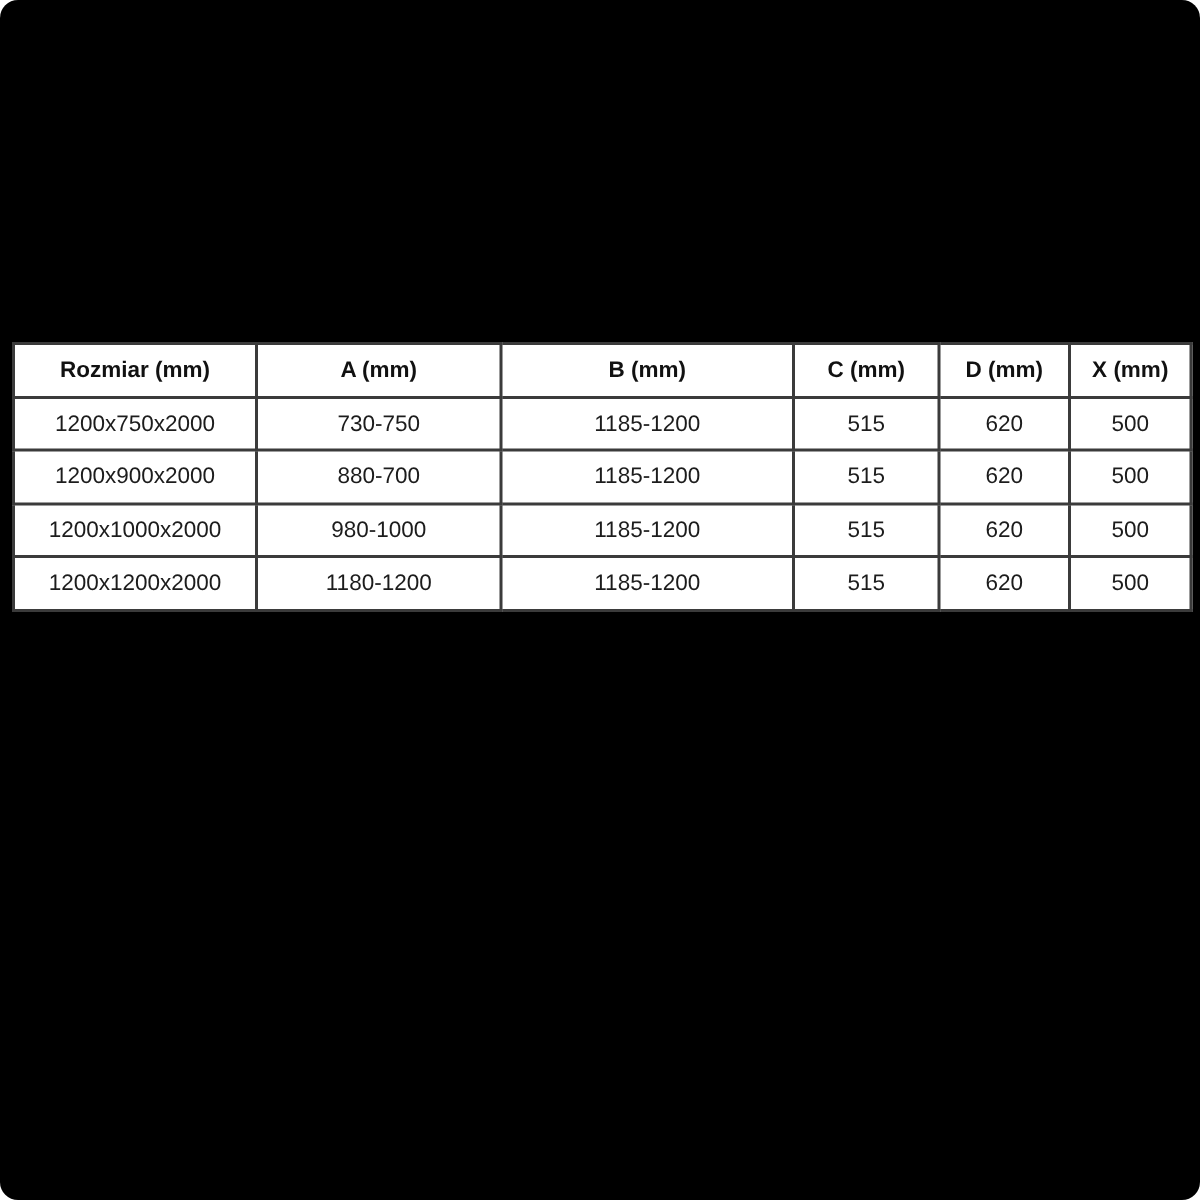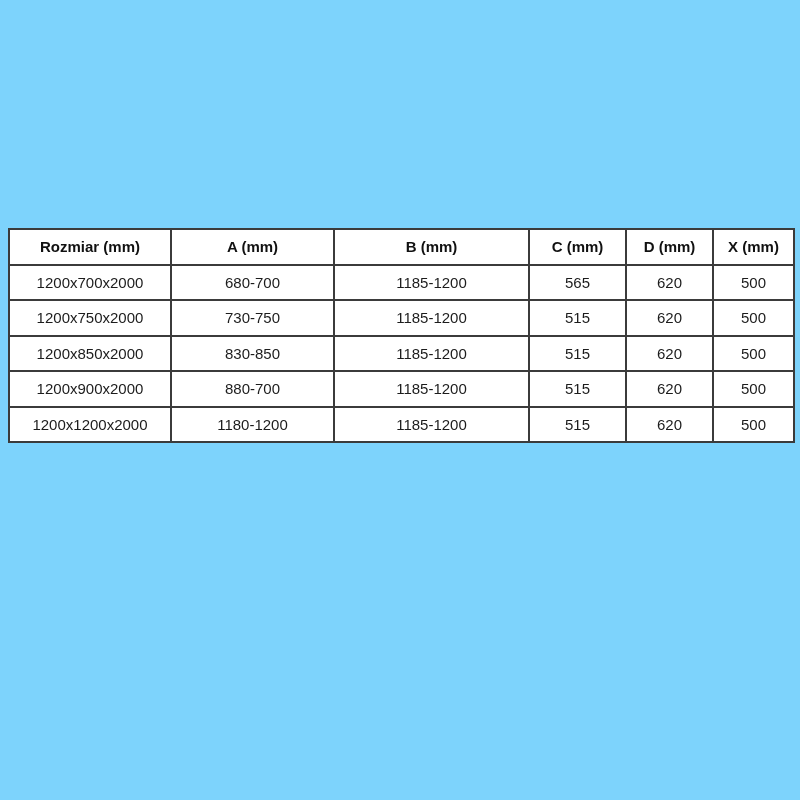--- a/index.html
+++ b/index.html
@@ -8,21 +8,22 @@
     width: 800px;
     height: 800px;
     background: #ffffff;
     font-family: "Liberation Sans", "DejaVu Sans", sans-serif;
     overflow: hidden;
   }
   .page {
     position: relative;
     width: 800px;
     height: 800px;
-    background: #7dd3fc;
+    background: #000000;
+    border-radius: 12px;
   }
   table.spec-table {
     position: absolute;
     top: 228px;
     left: 8px;
     width: 785px;
     border-collapse: collapse;
     table-layout: fixed;
     background: #ffffff;
   }
@@ -67,46 +68,38 @@
         <th>Rozmiar (mm)</th>
         <th>A (mm)</th>
         <th>B (mm)</th>
         <th>C (mm)</th>
         <th>D (mm)</th>
         <th>X (mm)</th>
       </tr>
     </thead>
     <tbody>
       <tr>
-        <td>1200x700x2000</td>
-        <td>680-700</td>
-        <td>1185-1200</td>
-        <td>565</td>
-        <td>620</td>
-        <td>500</td>
-      </tr>
-      <tr>
         <td>1200x750x2000</td>
         <td>730-750</td>
         <td>1185-1200</td>
         <td>515</td>
         <td>620</td>
         <td>500</td>
       </tr>
       <tr>
-        <td>1200x850x2000</td>
-        <td>830-850</td>
+        <td>1200x900x2000</td>
+        <td>880-700</td>
         <td>1185-1200</td>
         <td>515</td>
         <td>620</td>
         <td>500</td>
       </tr>
       <tr>
-        <td>1200x900x2000</td>
-        <td>880-700</td>
+        <td>1200x1000x2000</td>
+        <td>980-1000</td>
         <td>1185-1200</td>
         <td>515</td>
         <td>620</td>
         <td>500</td>
       </tr>
       <tr>
         <td>1200x1200x2000</td>
         <td>1180-1200</td>
         <td>1185-1200</td>
         <td>515</td>

